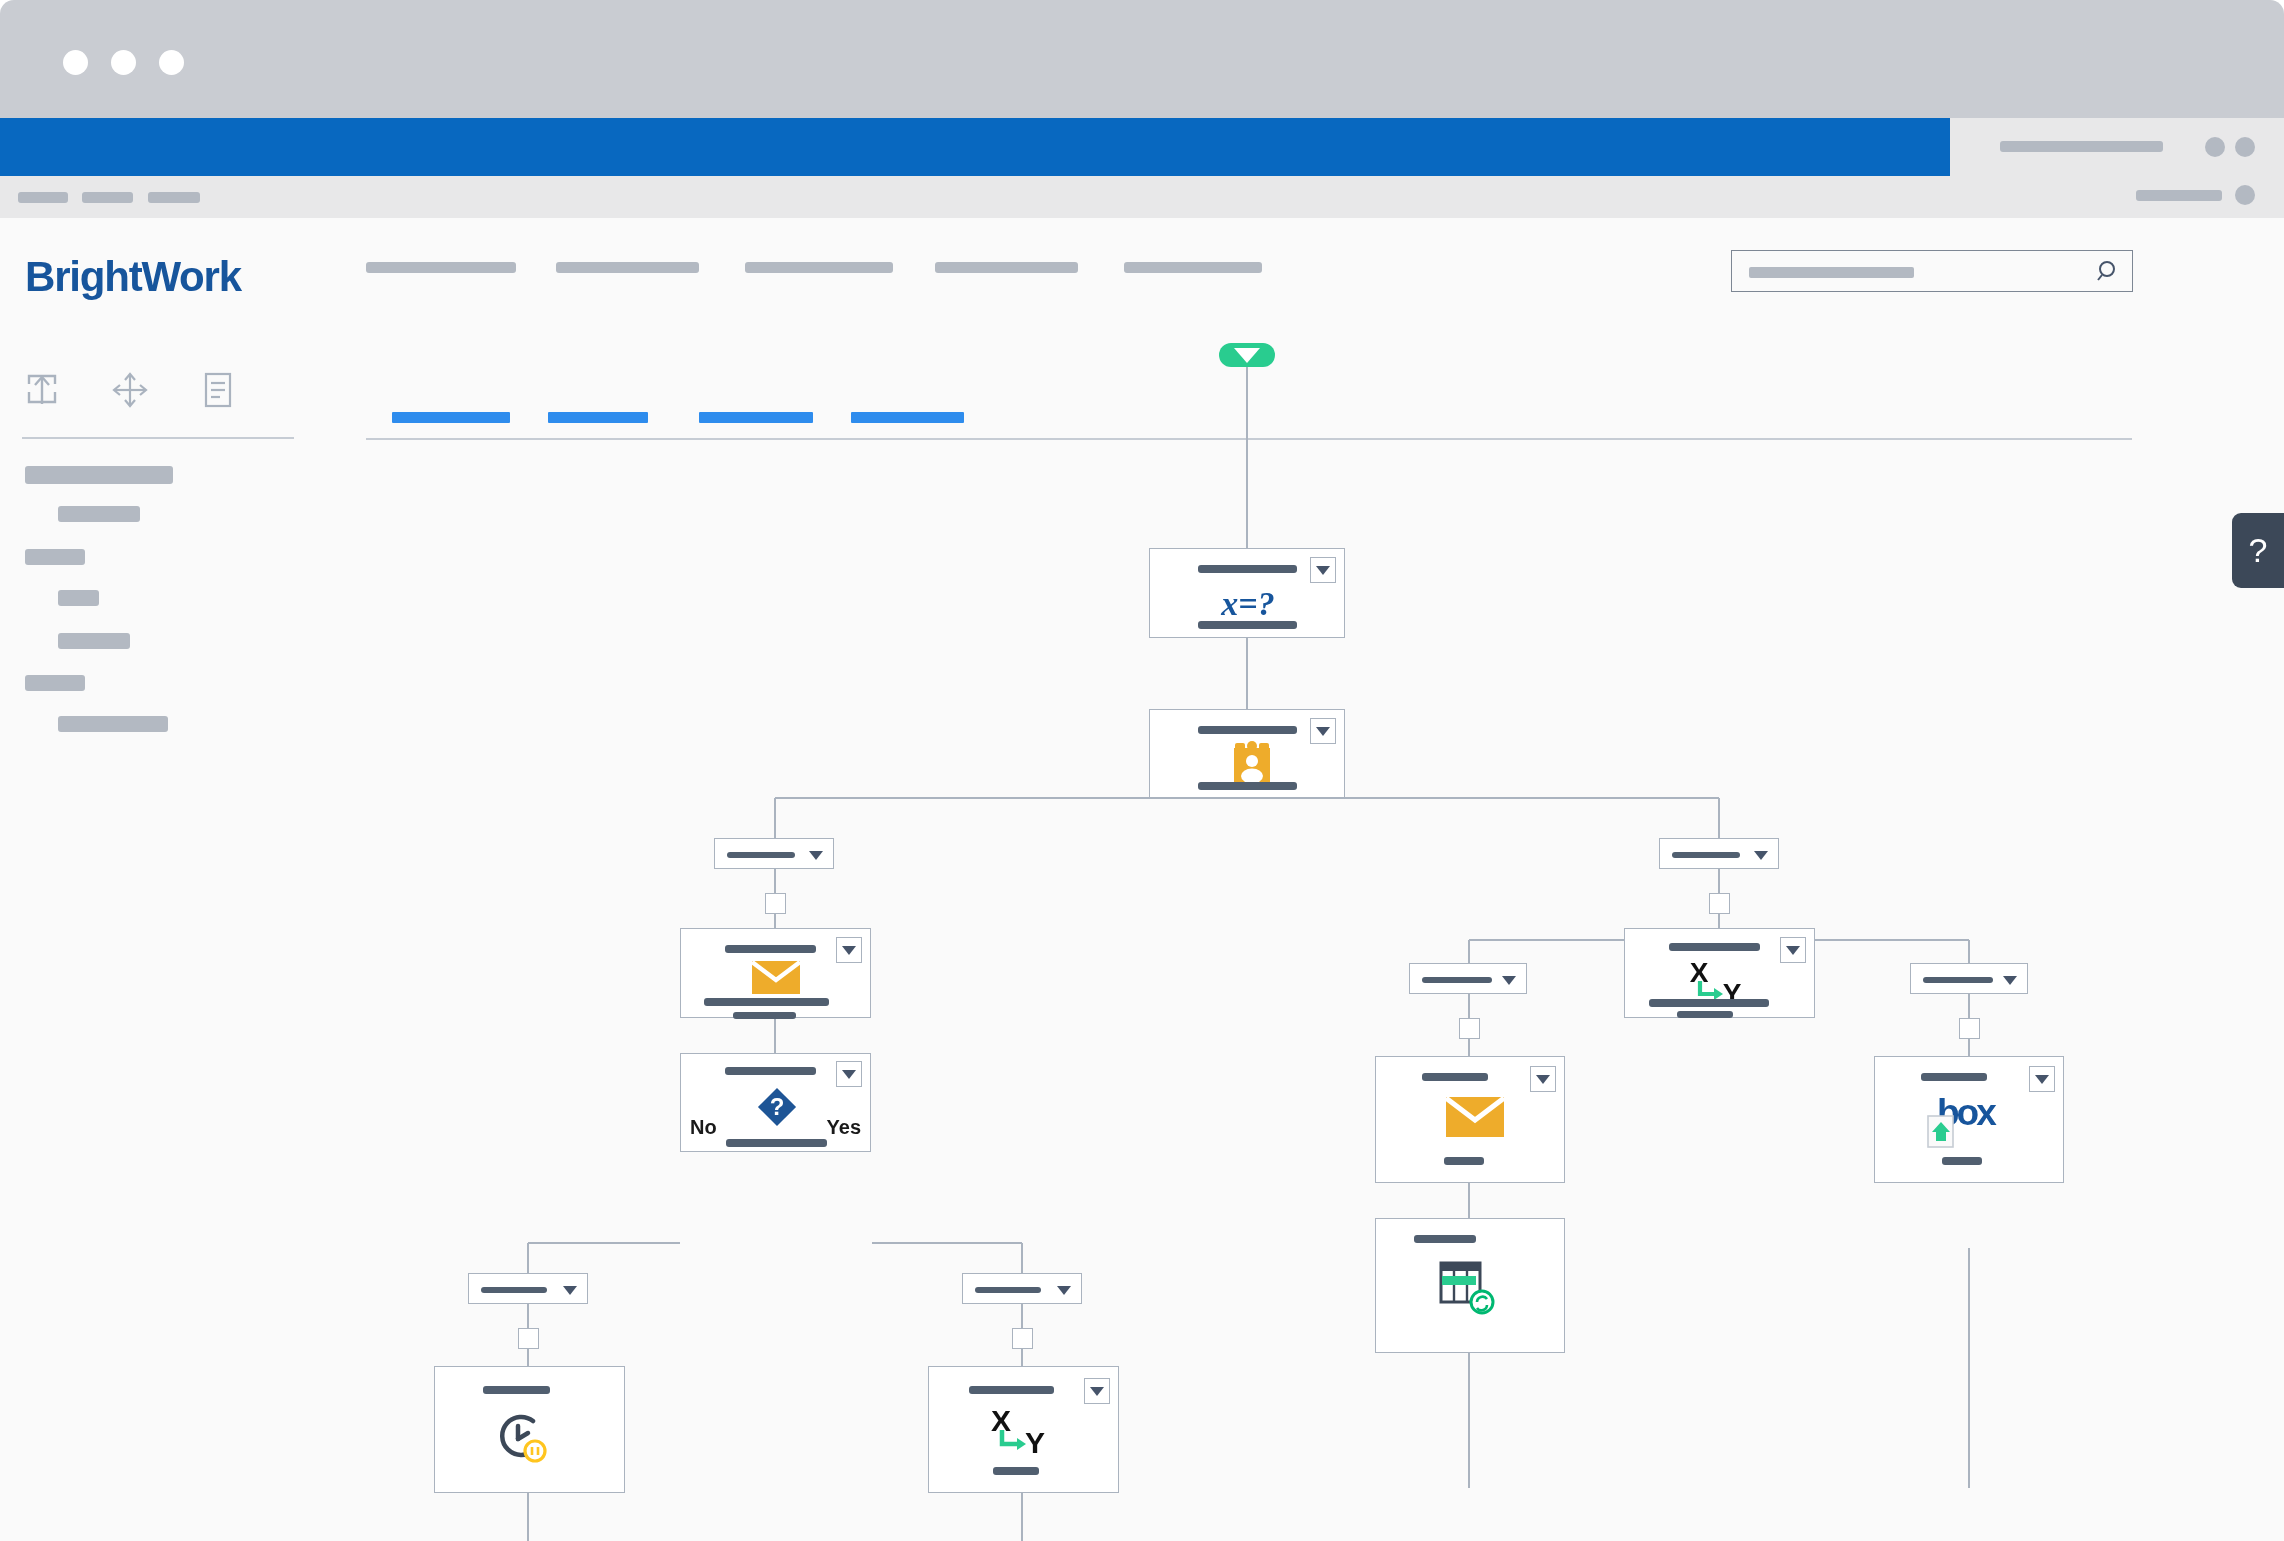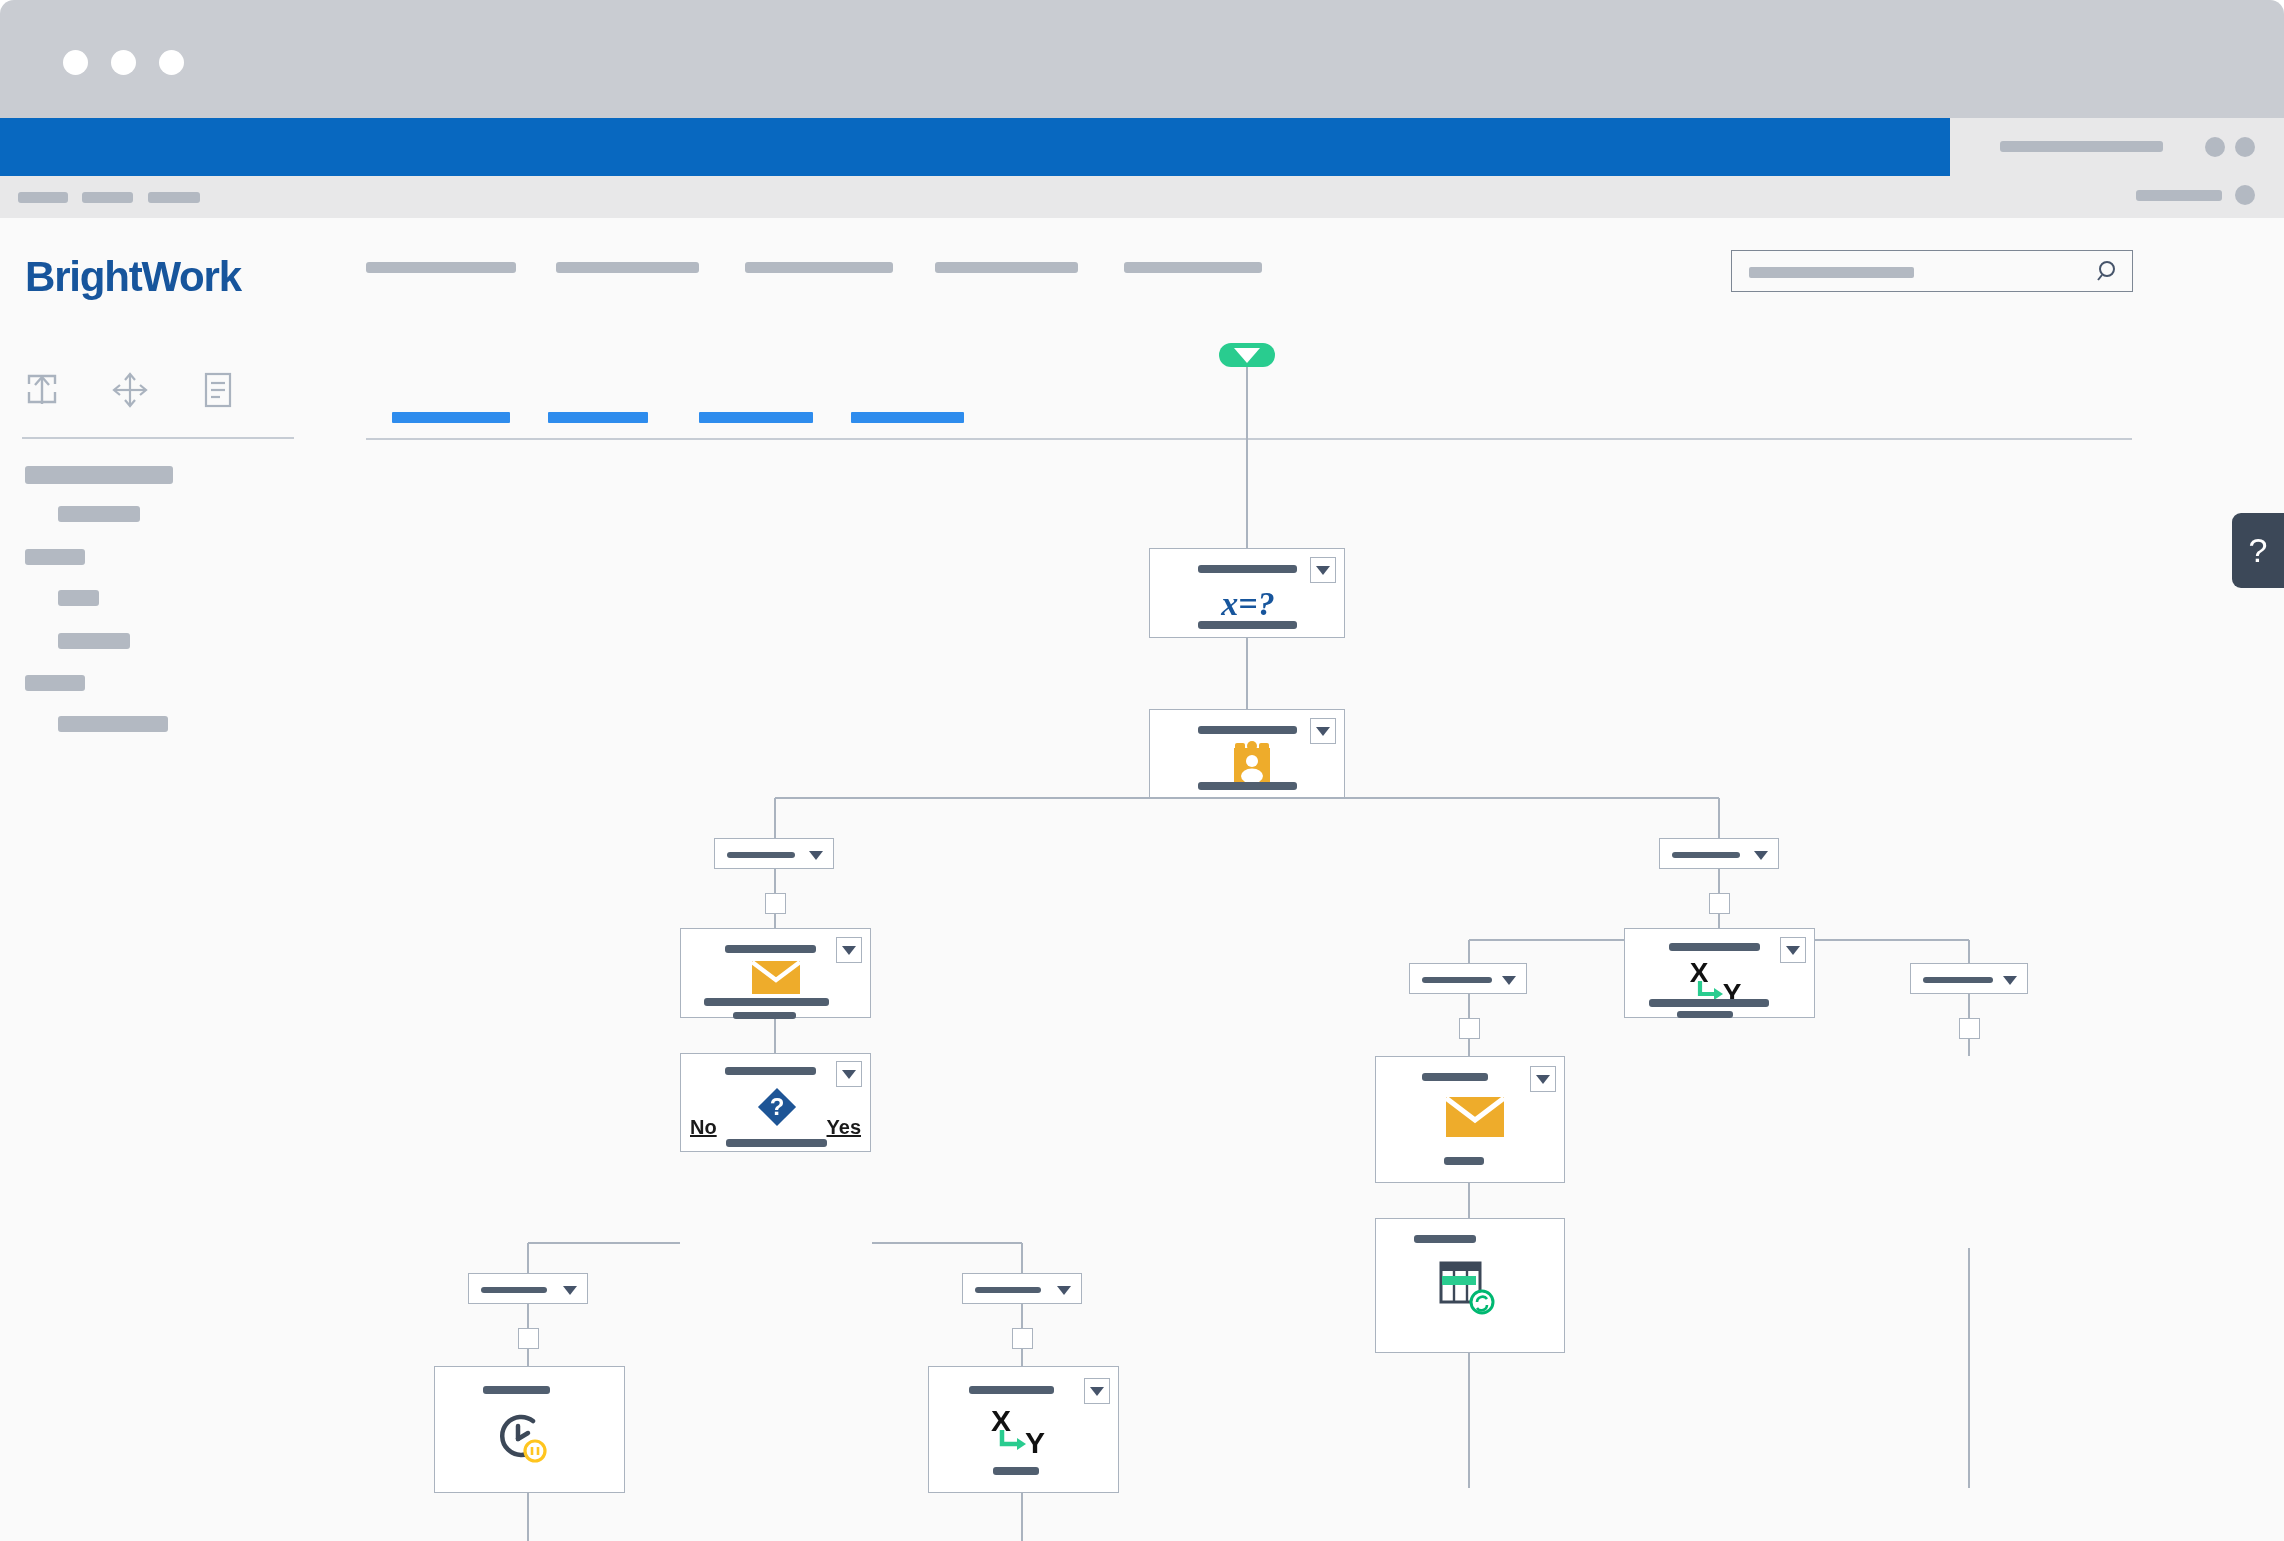--- a/index.html
+++ b/index.html
@@ -52,21 +52,21 @@
   .pill{position:absolute;background:#ffffff;border:1.5px solid #aab3bf;box-sizing:border-box;height:31px;}
   .pill .pbar{position:absolute;left:12px;top:13px;height:6px;background:#515f70;border-radius:3px;}
   .pill .pcar{position:absolute;right:10px;top:12px;width:0;height:0;border-left:7px solid transparent;border-right:7px solid transparent;border-top:9px solid #46546a;}
 
   .minisq{position:absolute;width:21px;height:21px;background:#ffffff;border:1.5px solid #aab3bf;box-sizing:border-box;}
 
   .start-pill{position:absolute;width:56px;height:24px;background:#29cc8f;border-radius:12px;}
   .start-pill i{position:absolute;left:15px;top:5px;width:0;height:0;border-left:13px solid transparent;border-right:13px solid transparent;border-top:15px solid #ffffff;}
 
   .xeq{font-family:"Liberation Serif",serif;font-style:italic;font-weight:700;color:#17559c;font-size:34px;}
-  .yn{position:absolute;font-size:20px;font-weight:700;color:#1a1a1a;font-family:"Liberation Sans",sans-serif;text-decoration:underline;}
+  .yn{position:absolute;font-size:20px;font-weight:700;color:#1a1a1a;font-family:"Liberation Sans",sans-serif;}
   .boxlogo{font-family:"Liberation Sans",sans-serif;font-weight:700;color:#17559c;font-size:37px;letter-spacing:-3px;}
 </style>
 </head>
 <body>
 
 <div class="shot">
 
   <div class="chrome-bar">
     <span class="dot d1"></span>
     <span class="dot d2"></span>
@@ -372,15 +372,29 @@
           <line x1="16" y1="11" x2="16" y2="42" stroke="#3c4858" stroke-width="2.4"></line>
           <line x1="29" y1="11" x2="29" y2="42" stroke="#3c4858" stroke-width="2.4"></line>
           <rect x="4" y="16" width="34" height="9" fill="#29cc8f"></rect>
           <circle cx="44" cy="42" r="11" fill="#ffffff" stroke="#00b871" stroke-width="3"></circle>
           <path d="M39 42 A5.5 5.5 0 0 1 49 39" fill="none" stroke="#00b871" stroke-width="2.6"></path>
           <path d="M49 45 A5.5 5.5 0 0 1 39 48" fill="none" stroke="#00b871" stroke-width="2.6"></path>
         </svg>
       </span>
     </div>
 
+    <div class="node" style="left:1874px;top:838px;width:190px;height:127px;">
+      <span class="bar" style="left:46px;top:16px;width:66px;height:8px;"></span>
+      <span class="caret" style="right:8px;top:9px;">
+          <i></i>
+        </span>
+      <span class="boxlogo" style="position:absolute;left:62px;top:35px;">box</span>
+      <span style="position:absolute;left:52px;top:58px;">
+        <svg width="28" height="34" viewBox="0 0 28 34">
+          <rect x="1" y="1" width="25" height="31" fill="#fafafa" stroke="#c6ccd4" stroke-width="1.6"></rect>
+          <path d="M9 26 L9 17 L5 17 L14 7 L23 17 L19 17 L19 26 Z" fill="#29cc8f"></path>
+        </svg>
+      </span>
+      <span class="bar" style="left:67px;top:100px;width:40px;height:8px;"></span>
+    </div>
 
   </div>
 </div>
 
 </body></html>

